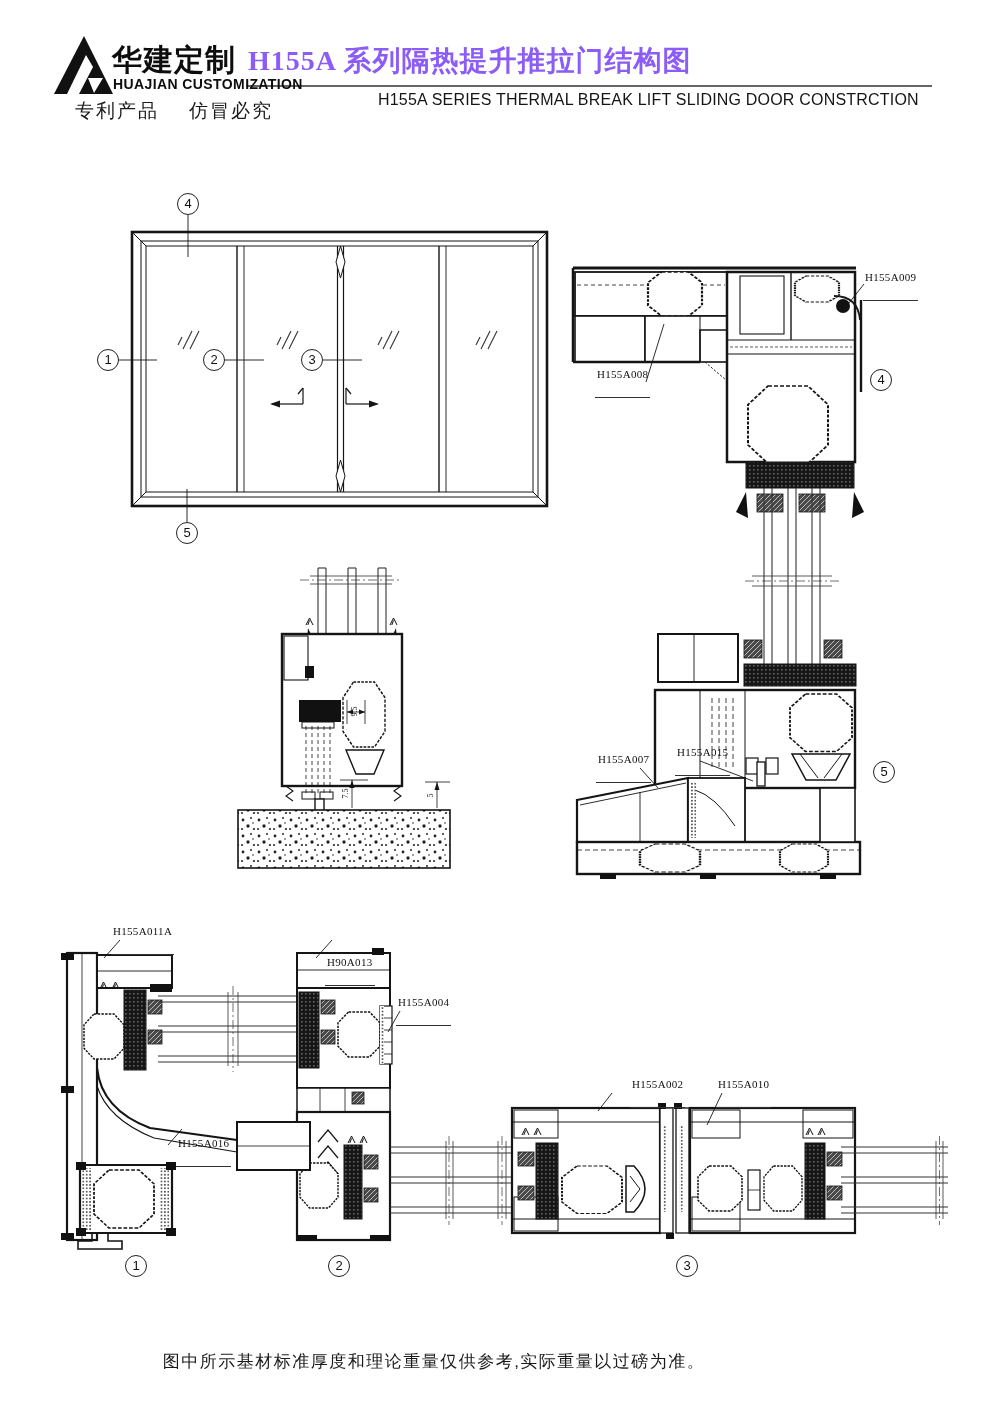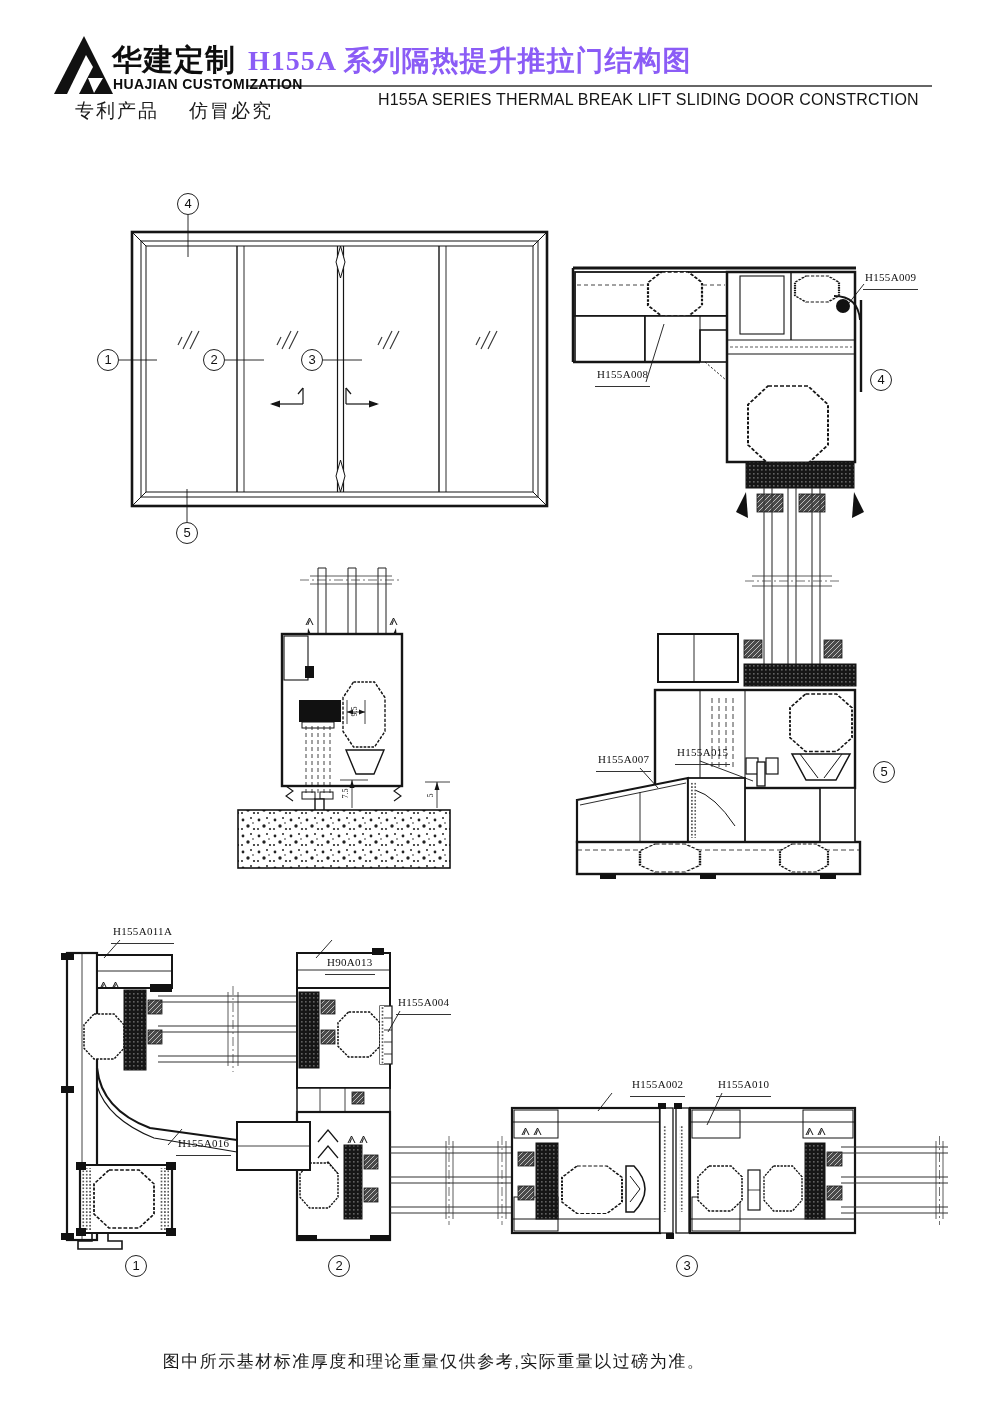--- a/index.html
+++ b/index.html
@@ -12,21 +12,21 @@
   .logo-en{left:113px;top:76px;font-size:14px;font-weight:700;letter-spacing:0.4px;color:#0d0d0d;}
   .patent{left:75px;top:98px;font-size:19px;color:#1a1a1a;letter-spacing:2px;display:flex;gap:30px;}
   .title-cn{left:248px;top:42px;font-size:28px;font-weight:600;color:#8b5cf6;
             font-family:"Liberation Serif","DejaVu Serif",serif;letter-spacing:1px;white-space:nowrap;}
   .title-en{left:378px;top:91px;font-size:16px;color:#151515;letter-spacing:0.2px;white-space:nowrap;}
   
   .co{position:absolute;width:22px;height:22px;border:1.3px solid #222;border-radius:50%;
       box-sizing:border-box;font-size:13px;line-height:19px;text-align:center;background:#fff;}
   
   .plabel{position:absolute;font-family:"Liberation Serif","DejaVu Serif",serif;font-size:11px;
-          color:#111;border-bottom:1px solid #333;padding:0 2px 6px 2px;line-height:1.1;
+          color:#111;border-bottom:1px solid #333;padding:0 2px 17px 2px;line-height:1.1;
           letter-spacing:0.3px;white-space:nowrap;}
   .dim{position:absolute;font-family:"Liberation Serif",serif;font-size:8px;color:#111;
        transform:rotate(-90deg);transform-origin:center;}
   .footer-note{left:0;top:1350px;width:868px;text-align:center;font-size:17px;
                letter-spacing:1.5px;color:#1a1a1a;}
 </style>
 </head>
 <body data-name="drawing-sheet">
 
 <svg class="layer" width="1000" height="1415" viewBox="0 0 1000 1415" data-name="drawing-linework">

